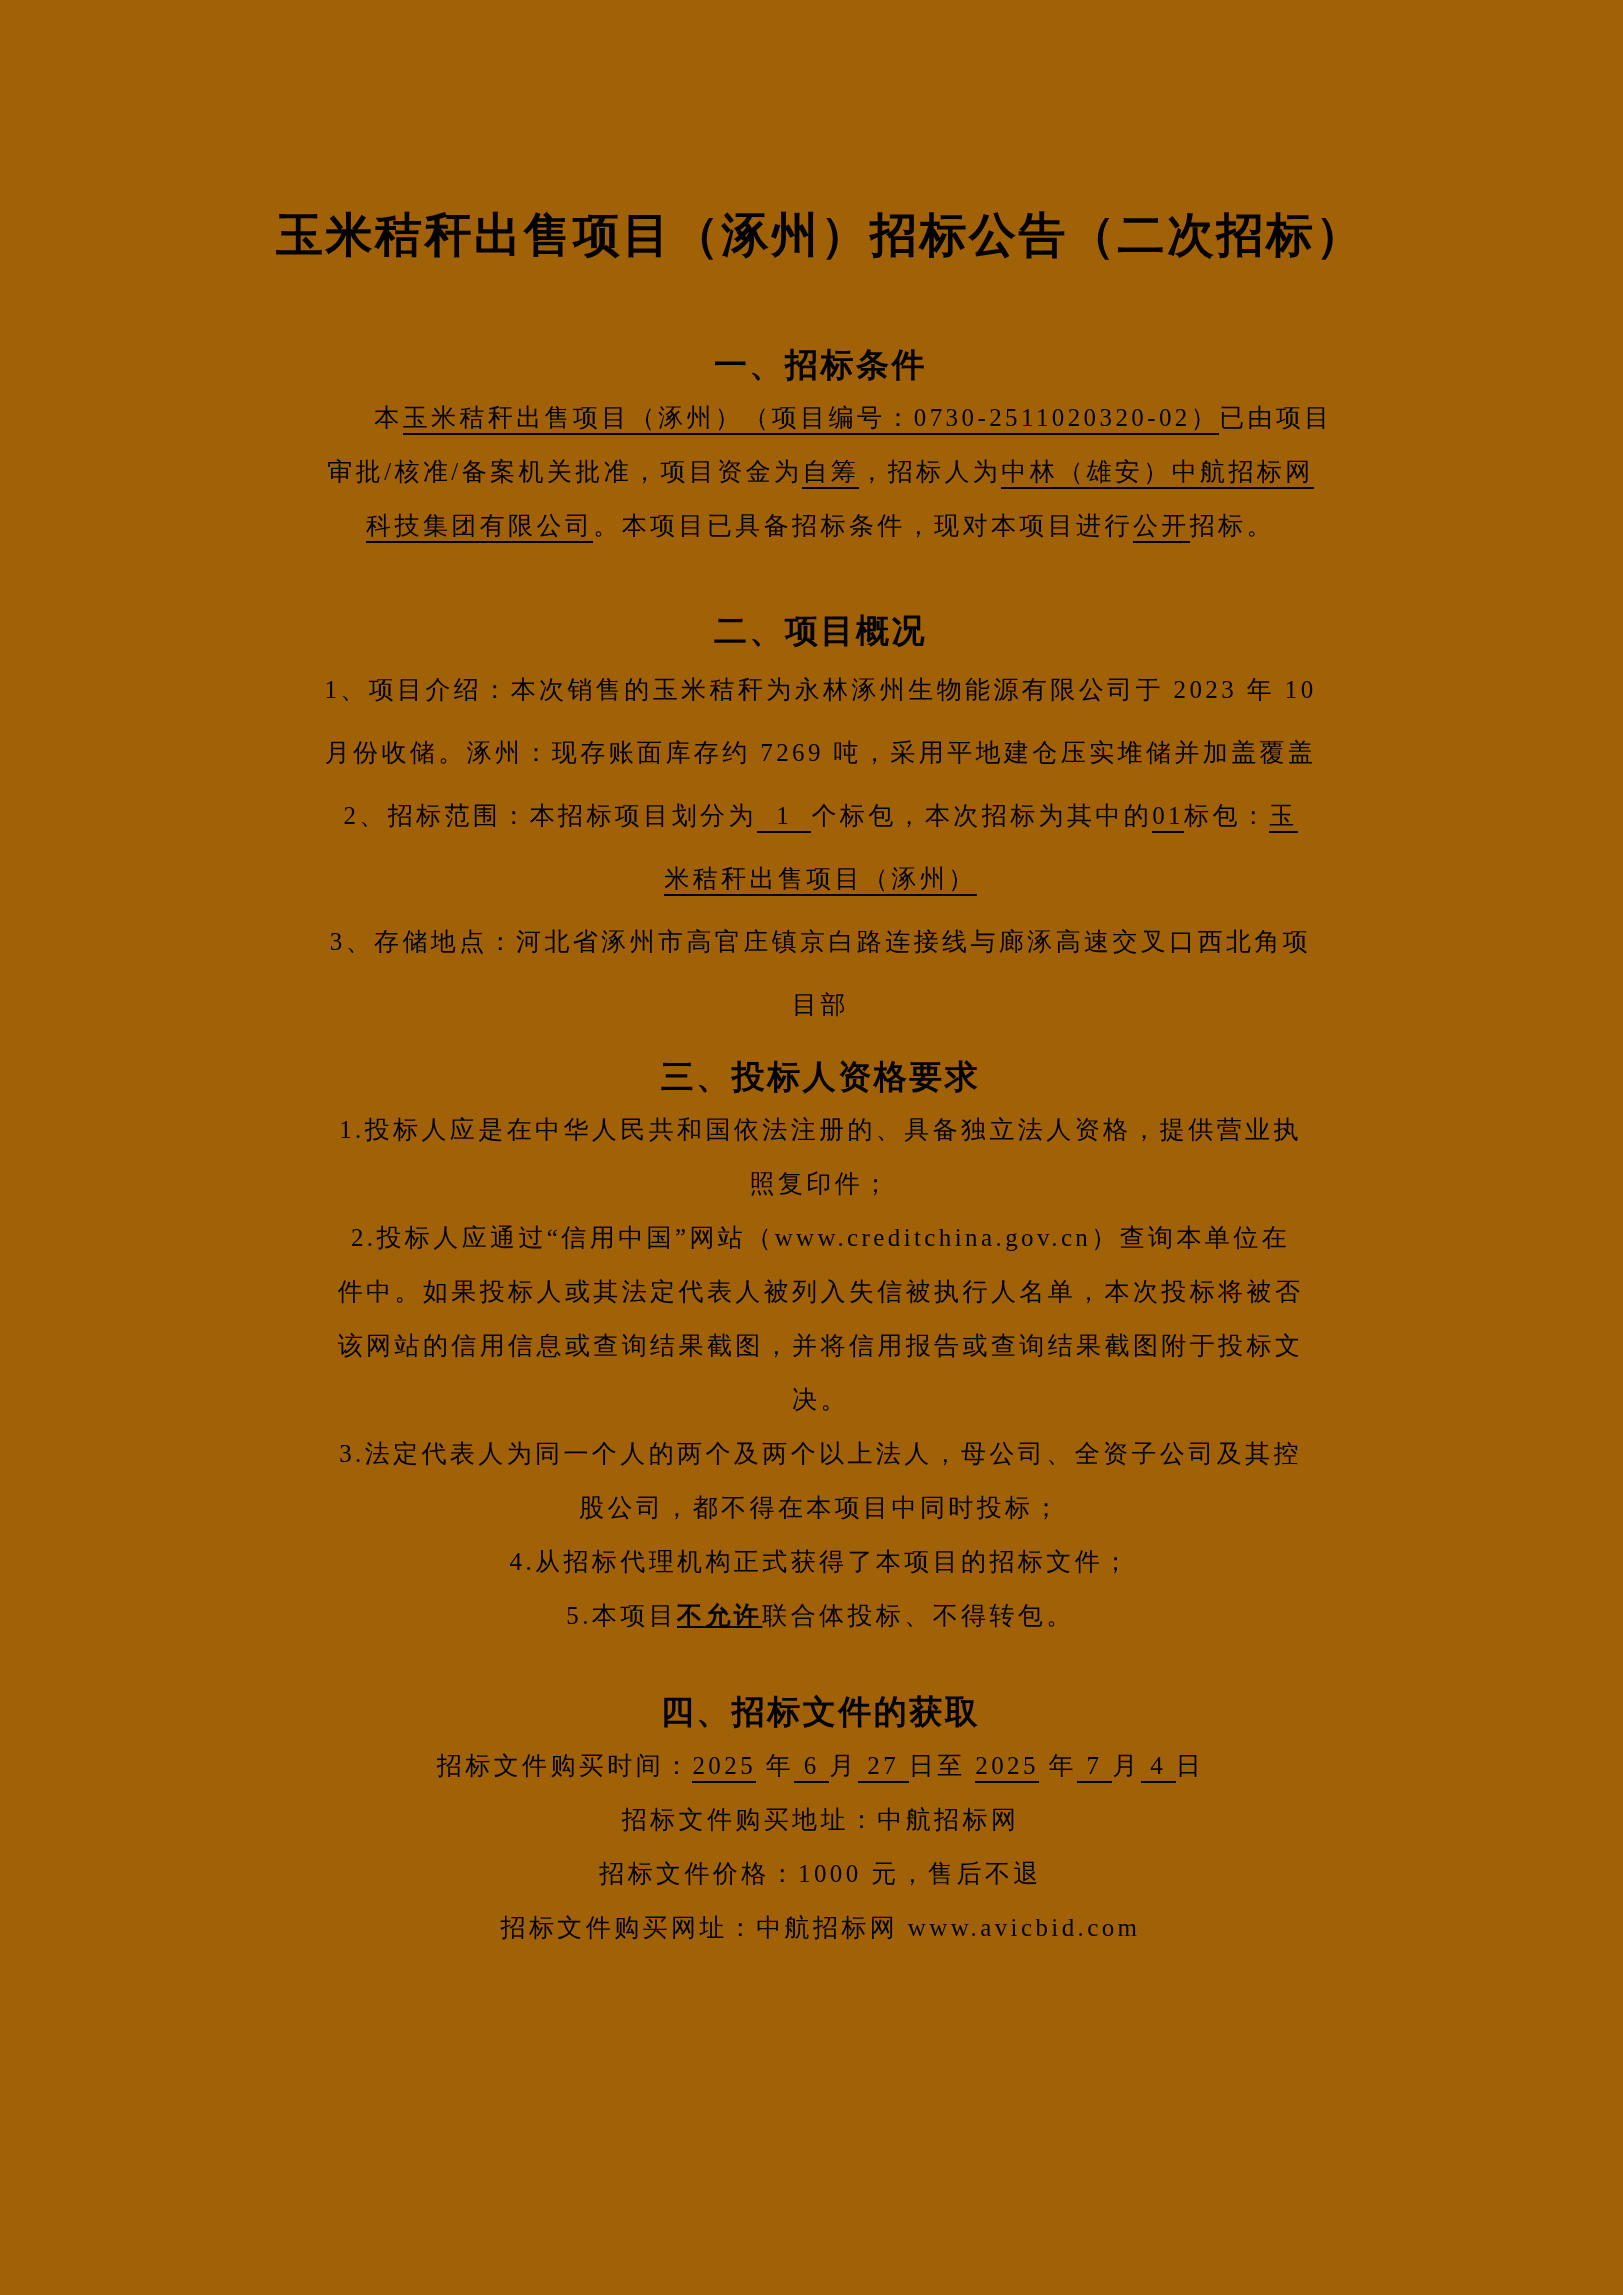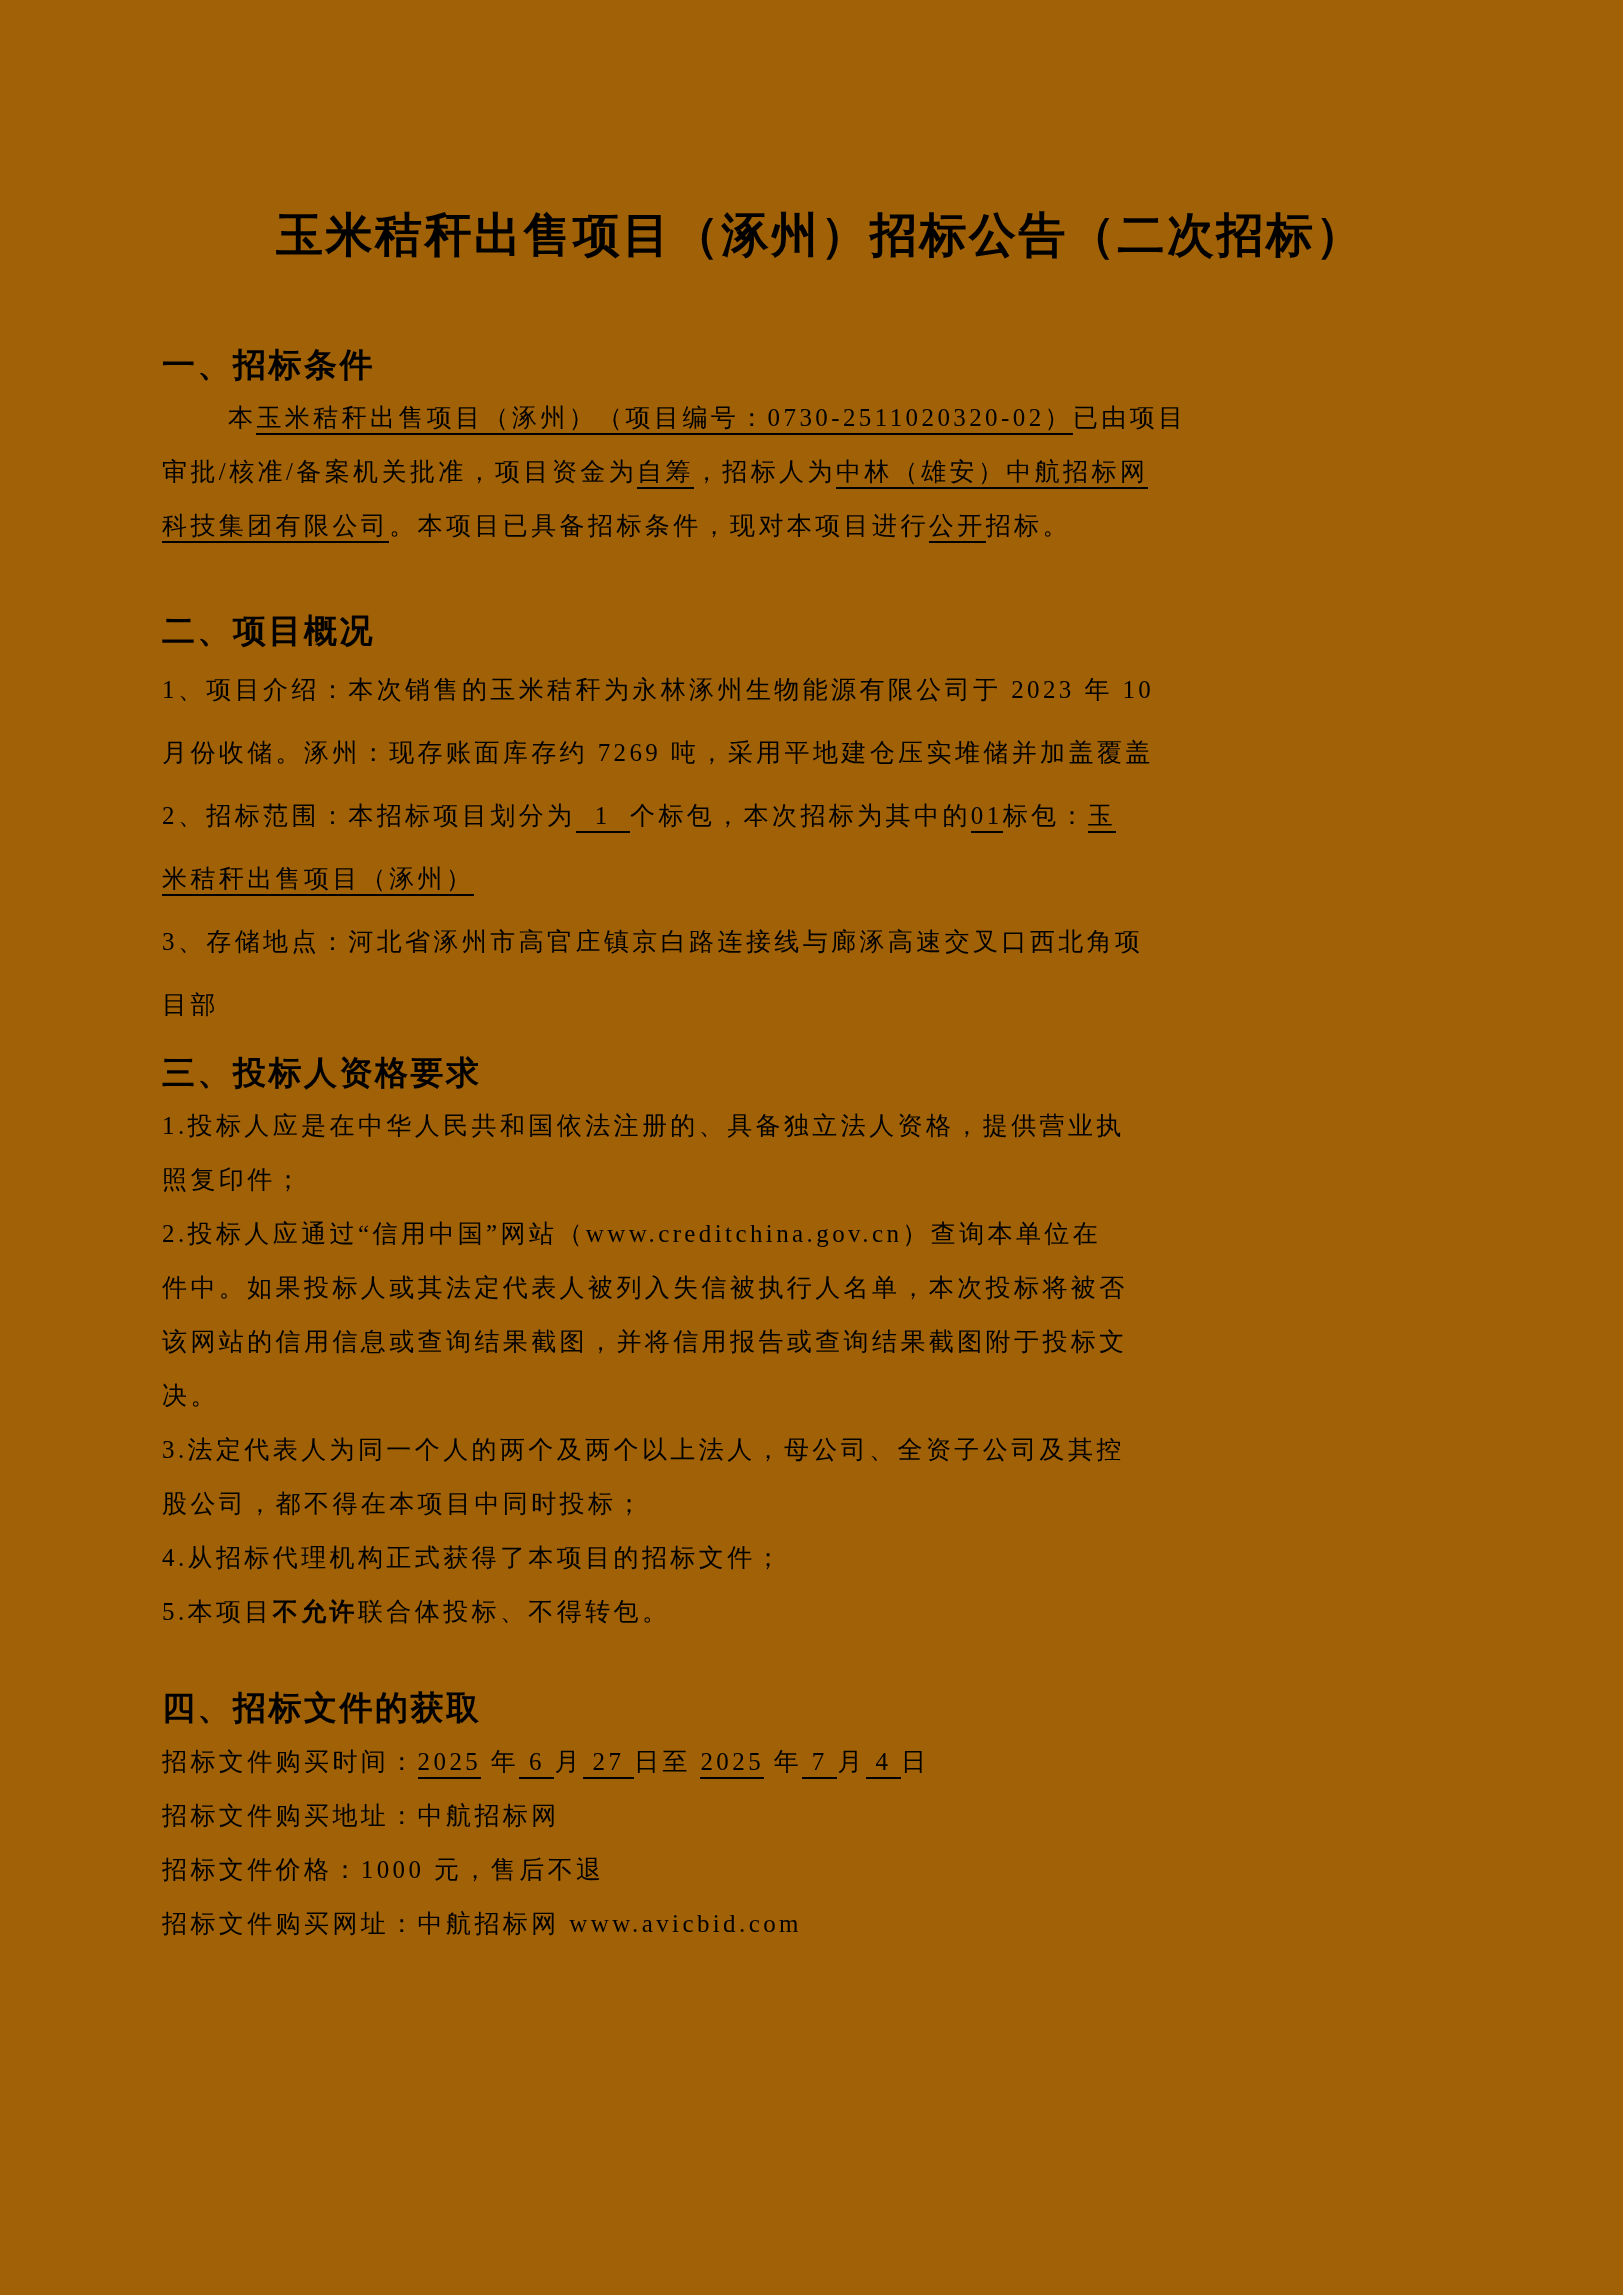--- a/index.html
+++ b/index.html
@@ -20,21 +20,21 @@
   }
   .doc-title {
     font-size: 47px;
     font-weight: bold;
     text-align: center;
     line-height: 72px;
     letter-spacing: 2.5px;
     margin: 0;
     white-space: nowrap;
   }
-  .section { margin: 0; }
+  .section { margin: 16px; text-align: center; }
   .section-heading {
     font-size: 33px;
     font-weight: bold;
     line-height: 51px;
     letter-spacing: 2.5px;
     margin: 0;
   }
   .sec-1 .section-heading { margin-top: 69px; }
   .sec-2 .section-heading { margin-top: 51px; line-height: 54px; }
   .sec-3 .section-heading { margin-top: 12px; }
@@ -44,21 +44,21 @@
     line-height: 54px;
     letter-spacing: 3.4px;
     white-space: pre-wrap;
   }
   .sec-2 .line { line-height: 63px; }
   .indent { text-indent: 66px; }
   .u {
     border-bottom: 2.5px solid #000;
     padding-bottom: 1.7px;
   }
-  .b { font-weight: bold; }
+  .b { font-weight: bold; text-decoration: underline; }
 </style>
 </head>
 <body>
 
 <div class="page">
 
   <h1 class="doc-title">玉米秸秆出售项目（涿州）招标公告（二次招标）</h1>
 
   <div class="section sec-1">
     <div class="section-heading">一、招标条件</div>

